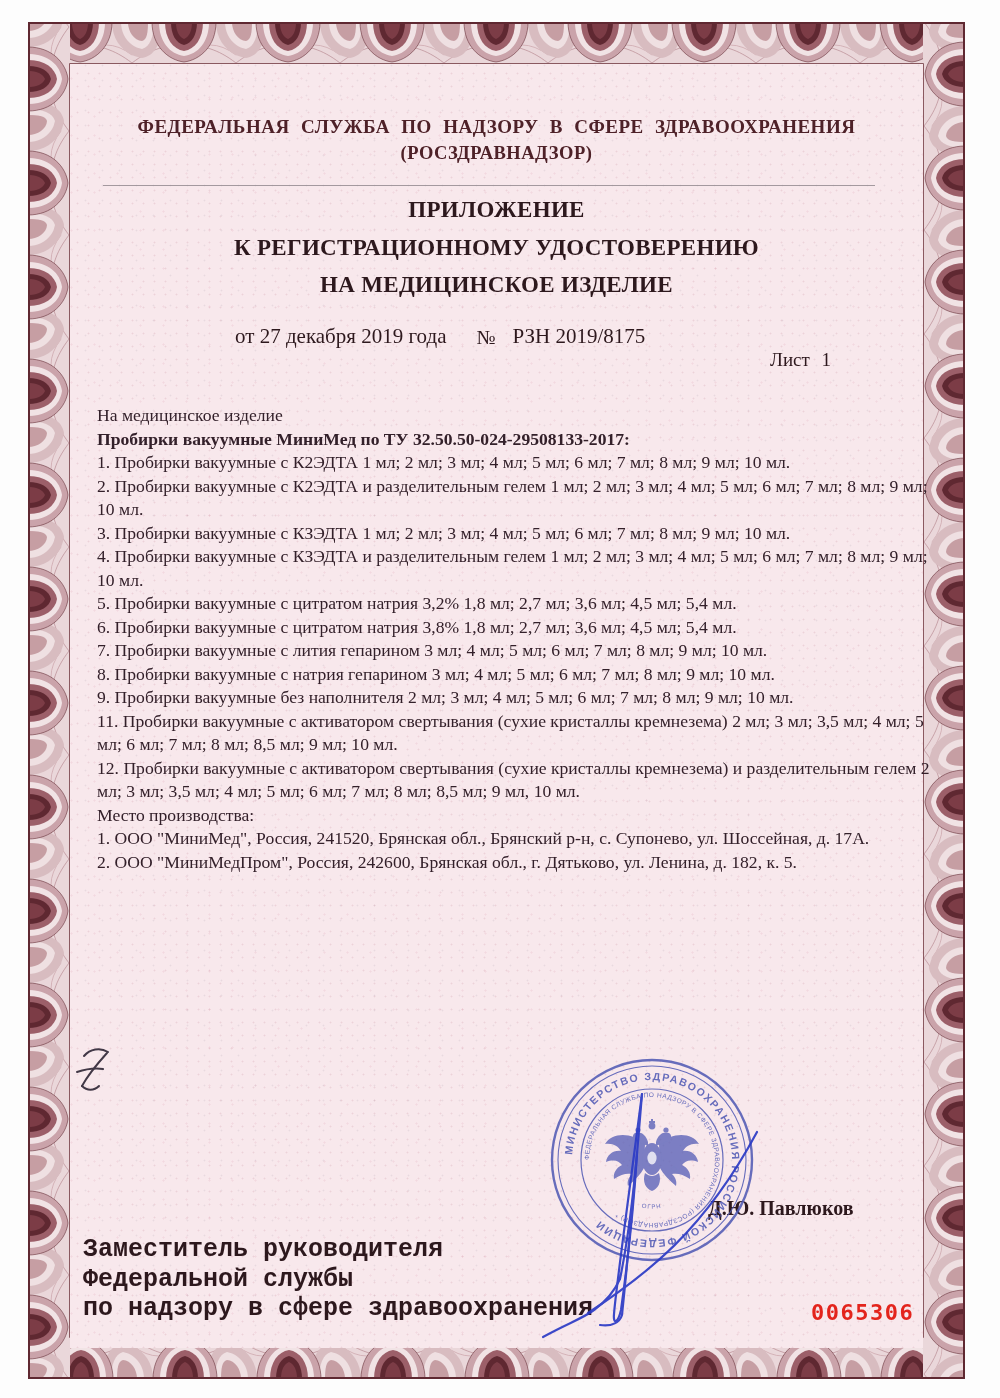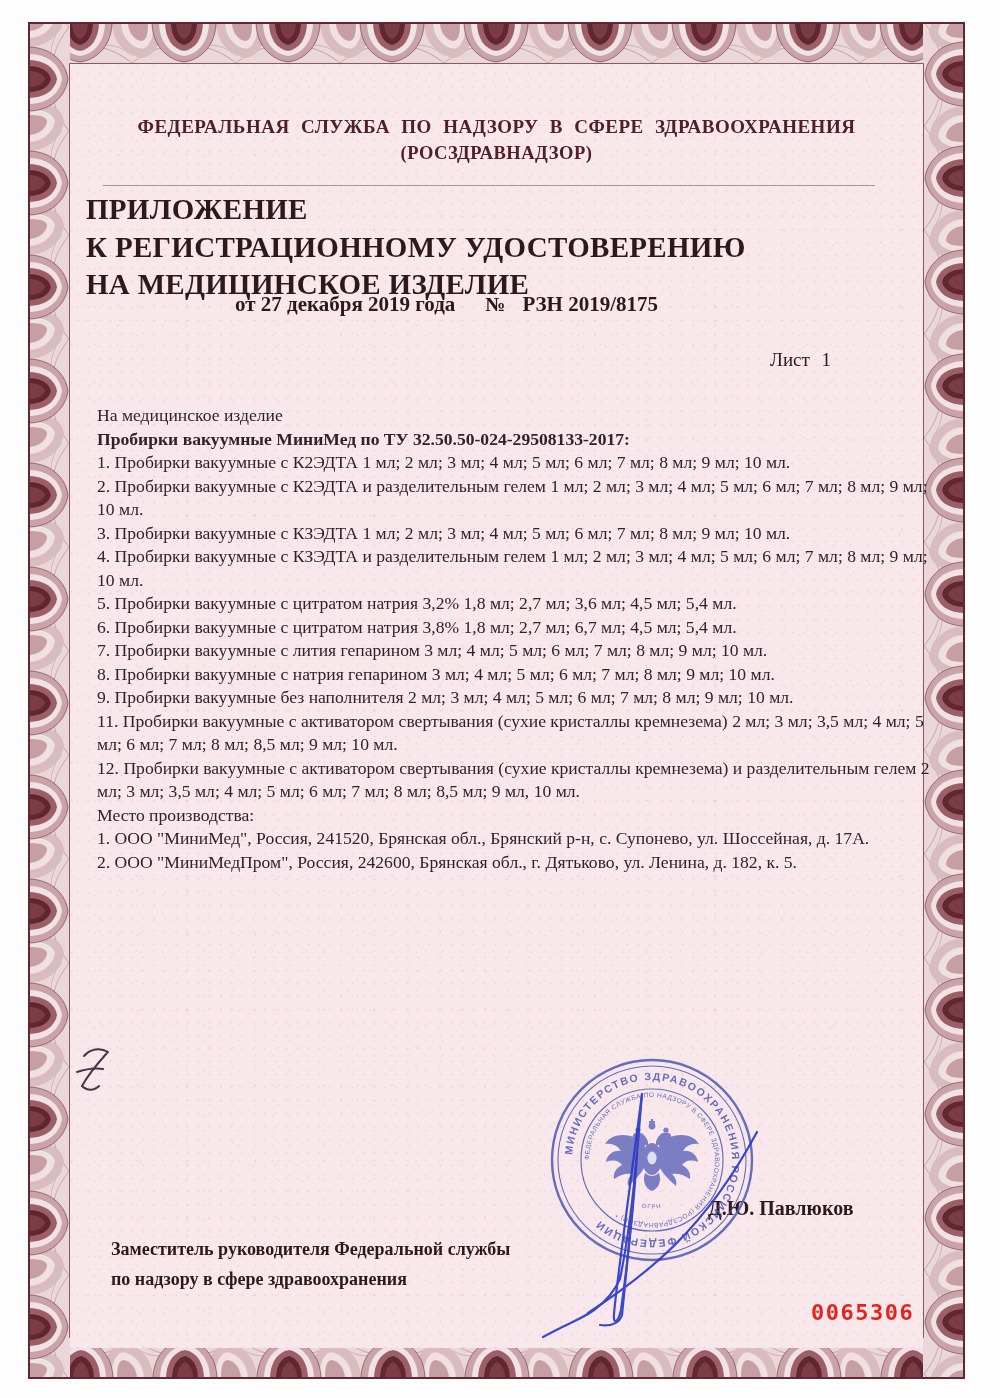--- a/index.html
+++ b/index.html
@@ -23,39 +23,39 @@
     color:#33202a;
   }
   .agency{
     position:absolute;top:52px;left:0;width:100%;text-align:center;
     font-size:19px;font-weight:700;letter-spacing:.5px;word-spacing:6px;
     color:#4e2128;
   }
   .agency2{top:79px;font-size:18.5px;word-spacing:2px;text-align:center;}
   .divider{position:absolute;top:121px;left:33px;width:772px;border-top:1.5px solid #958b92;opacity:.85;}
   .title-block{
-    position:absolute;top:127px;left:16px;width:100%;text-align:left;
-    font-size:29px;font-weight:700;line-height:37.5px;color:#2d181d;letter-spacing:.3px;
+    position:absolute;top:127px;left:0;width:100%;text-align:center;
+    font-size:23px;font-weight:700;line-height:37.5px;color:#2d181d;letter-spacing:.3px;
   }
   .date-row{
-    position:absolute;top:228px;left:165px;display:flex;align-items:center;
-    font-size:21px;font-weight:700;color:#2d181d;
+    position:absolute;top:260px;left:165px;display:flex;align-items:flex-end;
+    font-size:21px;font-weight:400;color:#2d181d;
   }
   .date-row .numsign{margin-left:30px;font-size:20px;}
   .date-row .numval{margin-left:17px;}
   .sheet{position:absolute;top:285px;left:700px;font-size:19px;font-weight:400;word-spacing:7px;color:#2d181d;}
   .body-text{
     position:absolute;top:340px;left:27px;width:838px;
     font-size:17.6px;line-height:23.5px;color:#33202a;
   }
   .body-text p{margin:0;}
   .b{font-weight:700;}
   .sig-block{
-    position:absolute;top:1171px;left:41px;width:520px;
-    font-size:18px;font-weight:700;line-height:29.5px;color:#2d181d;
+    position:absolute;top:1171px;left:13px;width:520px;
+    font-size:25px;font-weight:700;line-height:29.5px;color:#2d181d;font-family:Liberation Mono, monospace;
   }
   .sig-name{position:absolute;top:1133px;left:638px;font-size:20px;font-weight:700;color:#2d181d;}
   .serial{
     position:absolute;top:1236px;left:741px;
     font-family:"DejaVu Sans Mono",monospace;font-size:22px;font-weight:700;
     letter-spacing:1.5px;color:#e3241c;
   }
   .ink-svg{position:absolute;left:0;top:0;width:937px;height:1357px;pointer-events:none;}
 </style>
 </head>
@@ -121,21 +121,21 @@
       <div class="sheet">Лист 1</div>
 
       <div class="body-text">
         <p>На медицинское изделие</p>
         <p class="b">Пробирки вакуумные МиниМед по ТУ 32.50.50-024-29508133-2017:</p>
         <p>1. Пробирки вакуумные с К2ЭДТА 1 мл; 2 мл; 3 мл; 4 мл; 5 мл; 6 мл; 7 мл; 8 мл; 9 мл; 10 мл.</p>
         <p>2. Пробирки вакуумные с К2ЭДТА и разделительным гелем 1 мл; 2 мл; 3 мл; 4 мл; 5 мл; 6 мл; 7 мл; 8 мл; 9 мл; 10 мл.</p>
         <p>3. Пробирки вакуумные с КЗЭДТА 1 мл; 2 мл; 3 мл; 4 мл; 5 мл; 6 мл; 7 мл; 8 мл; 9 мл; 10 мл.</p>
         <p>4. Пробирки вакуумные с КЗЭДТА и разделительным гелем 1 мл; 2 мл; 3 мл; 4 мл; 5 мл; 6 мл; 7 мл; 8 мл; 9 мл; 10 мл.</p>
         <p>5. Пробирки вакуумные с цитратом натрия 3,2% 1,8 мл; 2,7 мл; 3,6 мл; 4,5 мл; 5,4 мл.</p>
-        <p>6. Пробирки вакуумные с цитратом натрия 3,8% 1,8 мл; 2,7 мл; 6,7 мл; 4,5 мл; 5,4 мл.</p>
+        <p>6. Пробирки вакуумные с цитратом натрия 3,8% 1,8 мл; 2,7 мл; 3,6 мл; 4,5 мл; 5,4 мл.</p>
         <p>7. Пробирки вакуумные с лития гепарином 3 мл; 4 мл; 5 мл; 6 мл; 7 мл; 8 мл; 9 мл; 10 мл.</p>
         <p>8. Пробирки вакуумные с натрия гепарином 3 мл; 4 мл; 5 мл; 6 мл; 7 мл; 8 мл; 9 мл; 10 мл.</p>
         <p>9. Пробирки вакуумные без наполнителя 2 мл; 3 мл; 4 мл; 5 мл; 6 мл; 7 мл; 8 мл; 9 мл; 10 мл.</p>
         <p>11. Пробирки вакуумные с активатором свертывания (сухие кристаллы кремнезема) 2 мл; 3 мл; 3,5 мл; 4 мл; 5 мл; 6 мл; 7 мл; 8 мл; 8,5 мл; 9 мл; 10 мл.</p>
         <p>12. Пробирки вакуумные с активатором свертывания (сухие кристаллы кремнезема) и разделительным гелем 2 мл; 3 мл; 3,5 мл; 4 мл; 5 мл; 6 мл; 7 мл; 8 мл; 8,5 мл; 9 мл, 10 мл.</p>
         <p>Место производства:</p>
         <p>1. ООО "МиниМед", Россия, 241520, Брянская обл., Брянский р-н, с. Супонево, ул. Шоссейная, д. 17А.</p>
         <p>2. ООО "МиниМедПром", Россия, 242600, Брянская обл., г. Дятьково, ул. Ленина, д. 182, к. 5.</p>
       </div>
 

